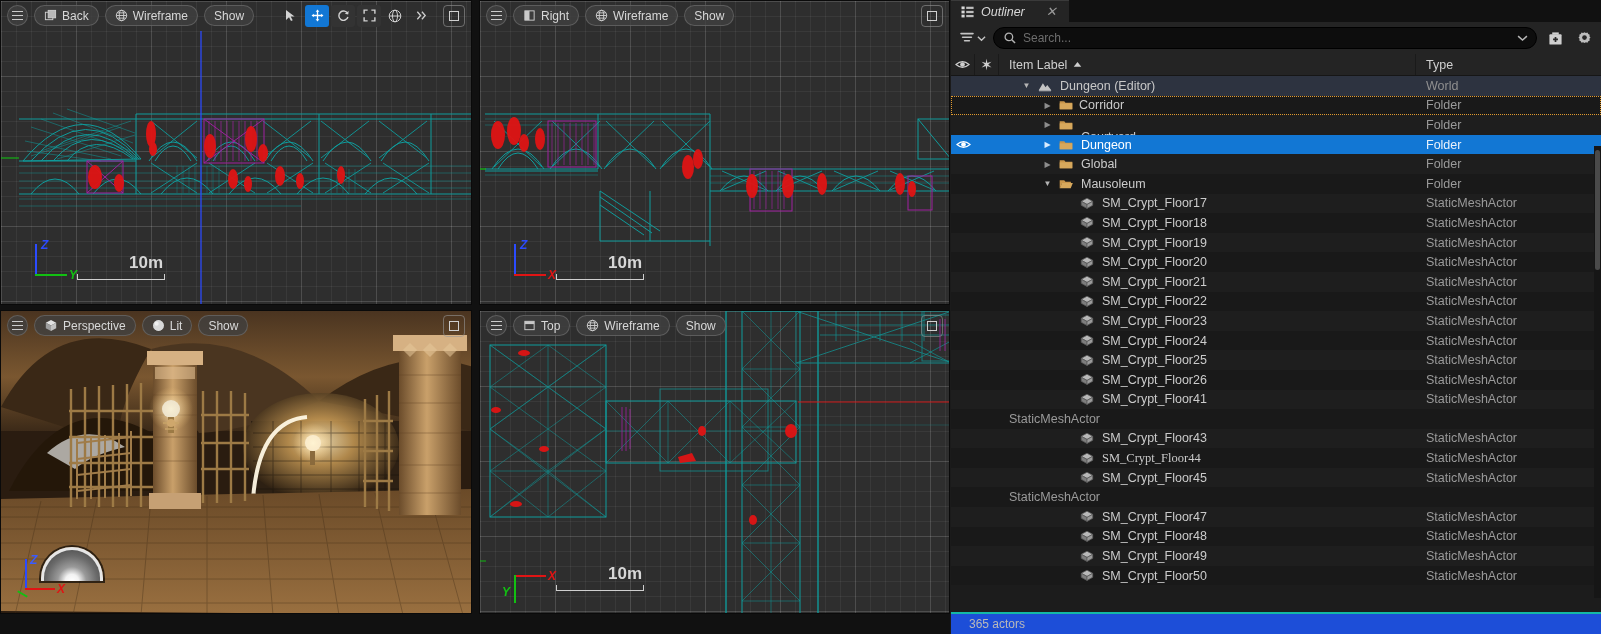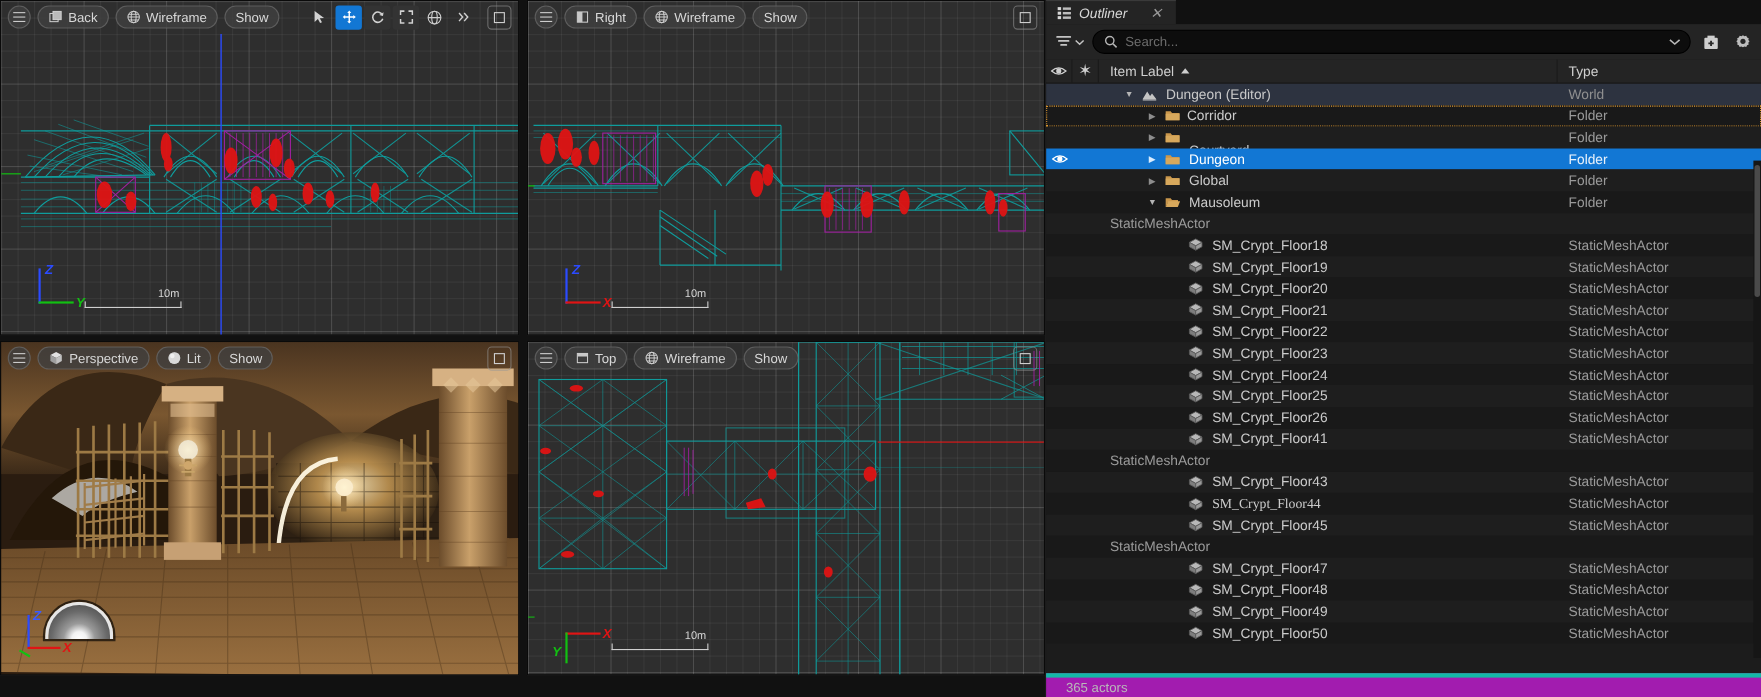--- a/index.html
+++ b/index.html
@@ -68,21 +68,21 @@
     width: 22px; height: 22px; border-radius: 4px;
     border: 1px solid rgba(150,150,150,.6);
     display: flex; align-items: center; justify-content: center; cursor: pointer;
   }
   .maxbtn i { width: 10px; height: 10px; border: 1.5px solid #cfcfcf; display:block; }
 
   
   .axis-gizmo { position: absolute; z-index: 15; width: 70px; height: 50px; }
   .axis-line { position: absolute; }
   .axis-lbl { position: absolute; font-size: 12px; font-weight: bold; font-style: italic; }
-  .scalebar { position: absolute; z-index: 15; color: #d6d6d6; font-size: 10px; }
+  .scalebar { position: absolute; z-index: 15; color: #d6d6d6; font-size: 17px; font-weight: bold; }
   .scalebar .bar {
     border-left: 1px solid #cfcfcf; border-right: 1px solid #cfcfcf;
     border-bottom: 1px solid #cfcfcf; height: 6px; width: 100%;
   }
   .scalebar .txt { text-align: right; padding-right: 2px; margin-bottom: 1px; }
 
   
   .scene { position: absolute; inset: 0; background: #0b0705; }
   .nav-dome {
     position: absolute; left: 40px; bottom: 32px; width: 62px; height: 34px;
@@ -150,23 +150,23 @@
   .row .c-star { width: 24px; }
   .row .c-label { flex: 1; display: flex; align-items: center; gap: 5px; overflow: hidden; white-space: nowrap; }
   .row .c-type { width: 185px; padding-left: 10px; color: #9a9a9a; }
   .row.selected .c-type { color: #e8f1fb; }
   .row.world .c-type { color: #8f8f8f; }
   .tw { width: 13px; display: flex; align-items: center; justify-content: center; color: #8d8d8d; font-size: 8px; flex: none; }
   .tw.open { color: #b5b5b5; }
   .row.selected .tw { color: #d8ecff; }
 
   .ol-status {
-    height: 22px; background: #a21caf; display: flex; align-items: center;
+    height: 22px; background: #1d4ed8; display: flex; align-items: center;
     padding-left: 18px; color: #b9b9b9; font-size: 12px;
-    border-top: 4px solid #14b8a6;
+    border-top: 2px solid #14b8a6;
   }
   .scroll-track { position: absolute; right: 0; top: 146px; width: 7px; height: 452px; background: #161616; }
   .scroll-thumb { position: absolute; right: 1px; top: 150px; width: 5px; height: 120px; background: #4a4a4a; border-radius: 3px; cursor: pointer; }
 </style>
 </head>
 <body>
 
 <div id="app">
 
   <div class="viewports">
@@ -933,20 +933,29 @@
               <path d="M0.8 2.2 H6 L7.4 4 H13.6 V6 H3.4 L1.2 11.4 H0.8 Z" fill="#c9964b"></path>
               <path d="M3.4 5.4 H15.8 L13.4 11.4 H1 Z" fill="#d7a85c"></path>
             </svg>
             <span style="margin-left: 3px;">Mausoleum</span>
           </div>
           <div class="c-type">Folder</div>
         </div>
         <div class="row odd">
           <div class="c-eye"></div>
           <div class="c-star"></div>
+          <div class="c-label" style="padding-left: 63px;">
+            <span class="tw"></span>
+            <svg width="14" height="13" viewBox="0 0 16 15" style="flex: 0 0 auto;">
+              <path d="M8 1.4 L14.6 5 L8 8.6 L1.4 5 Z" fill="#b8b8b8" stroke="#5a5a5a" stroke-width="0.9"></path>
+              <path d="M1.4 5 L8 8.6 V13.2 L1.4 9.6 Z" fill="#7d7d7d" stroke="#5a5a5a" stroke-width="0.9"></path>
+              <path d="M14.6 5 L8 8.6 V13.2 L14.6 9.6 Z" fill="#9a9a9a" stroke="#5a5a5a" stroke-width="0.9"></path>
+            </svg>
+            <span style="margin-left: 3px;">SM_Crypt_Floor17</span>
+          </div>
           <div class="c-type">StaticMeshActor</div>
         </div>
         <div class="row even">
           <div class="c-eye"></div>
           <div class="c-star"></div>
           <div class="c-label" style="padding-left: 63px;">
             <span class="tw"></span>
             <svg width="14" height="13" viewBox="0 0 16 15" style="flex: 0 0 auto;">
               <path d="M8 1.4 L14.6 5 L8 8.6 L1.4 5 Z" fill="#b8b8b8" stroke="#5a5a5a" stroke-width="0.9"></path>
               <path d="M1.4 5 L8 8.6 V13.2 L1.4 9.6 Z" fill="#7d7d7d" stroke="#5a5a5a" stroke-width="0.9"></path>

